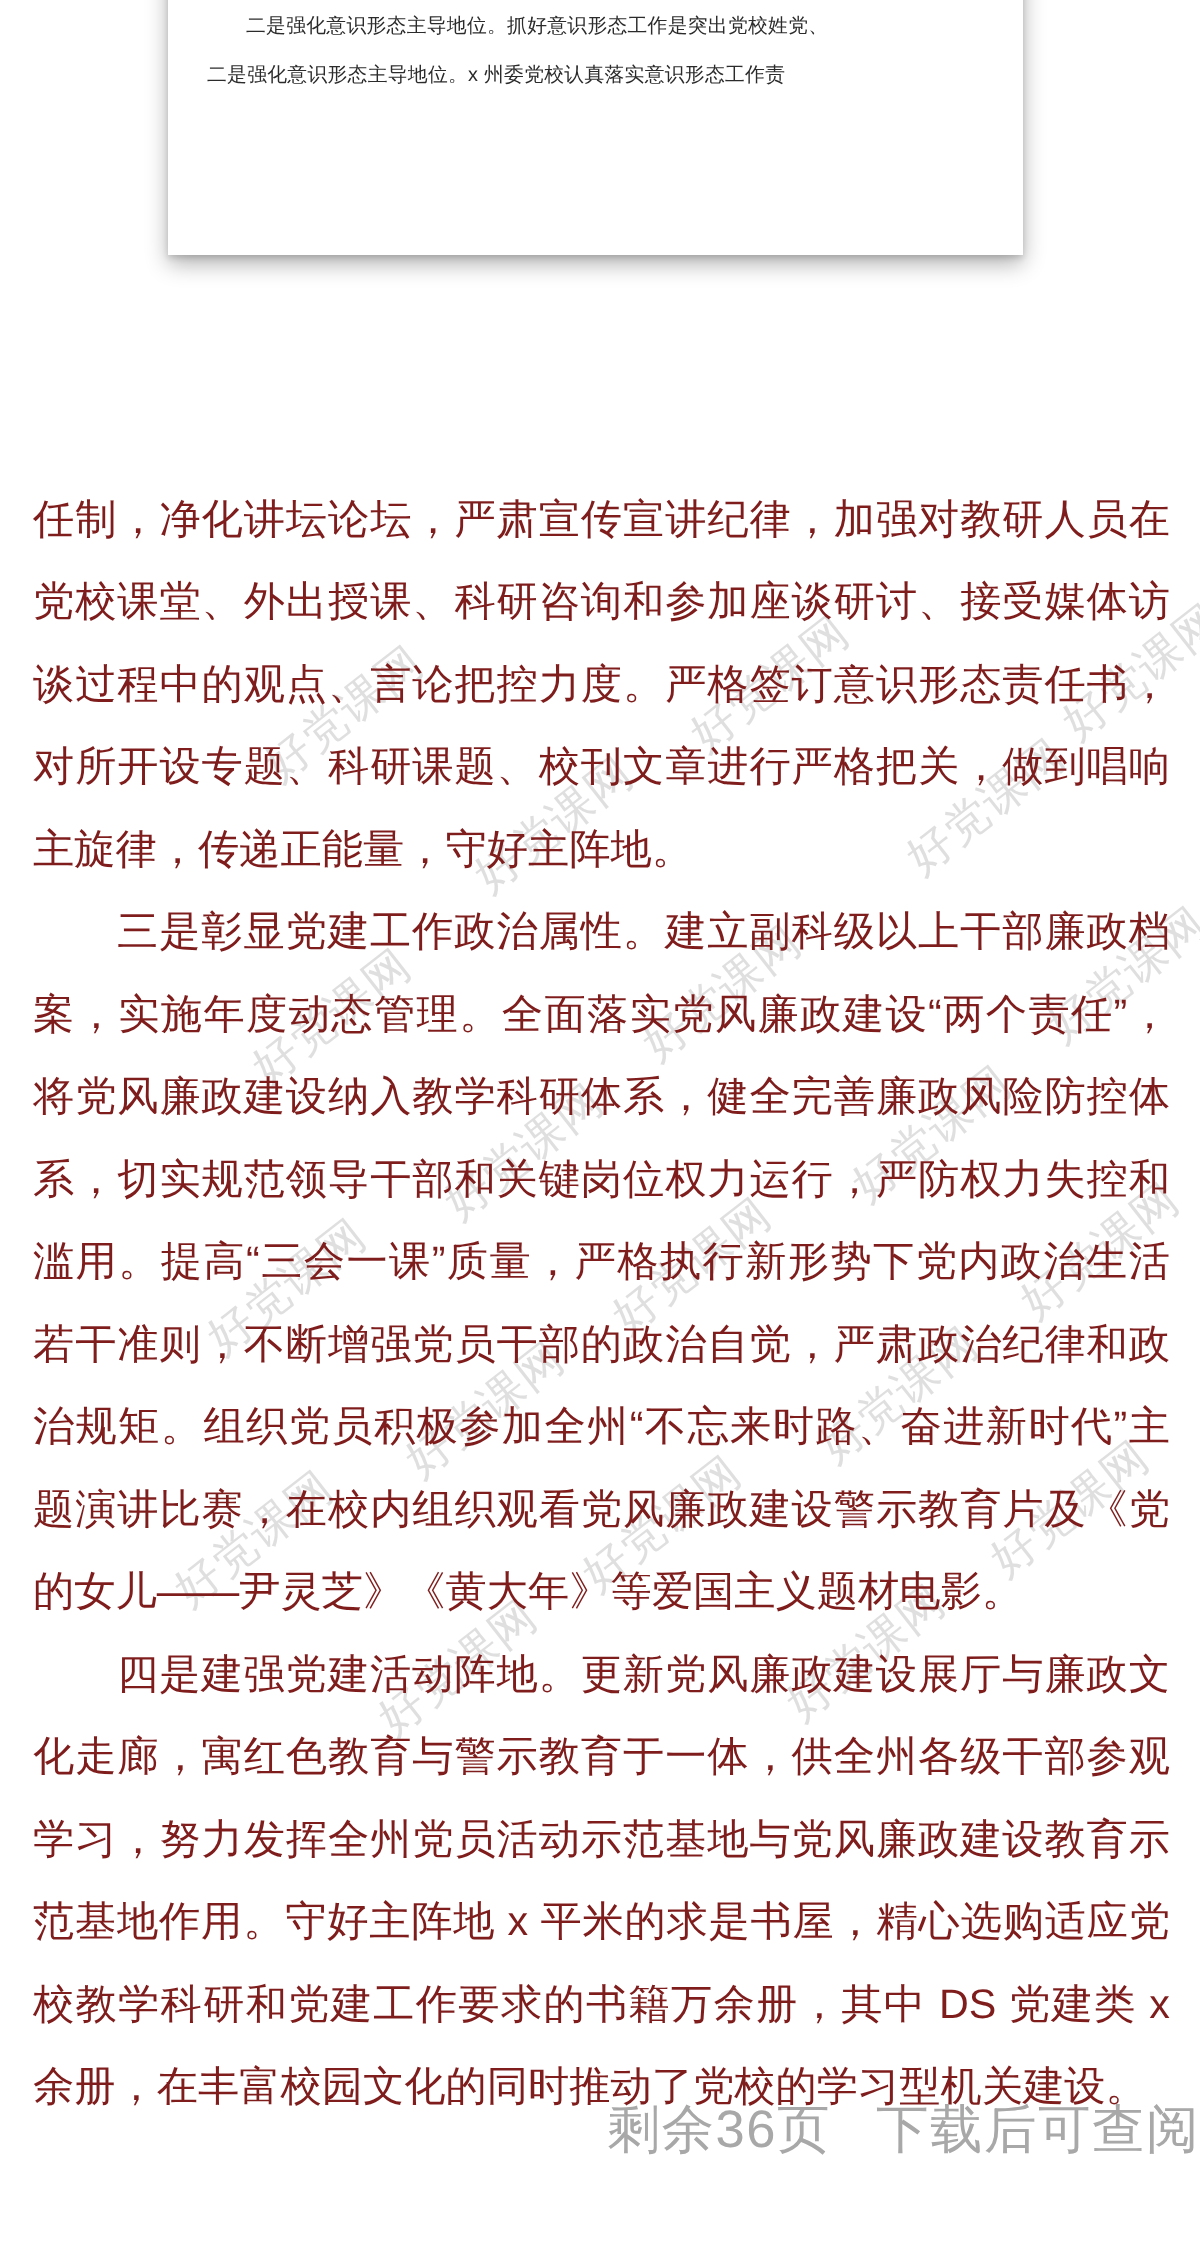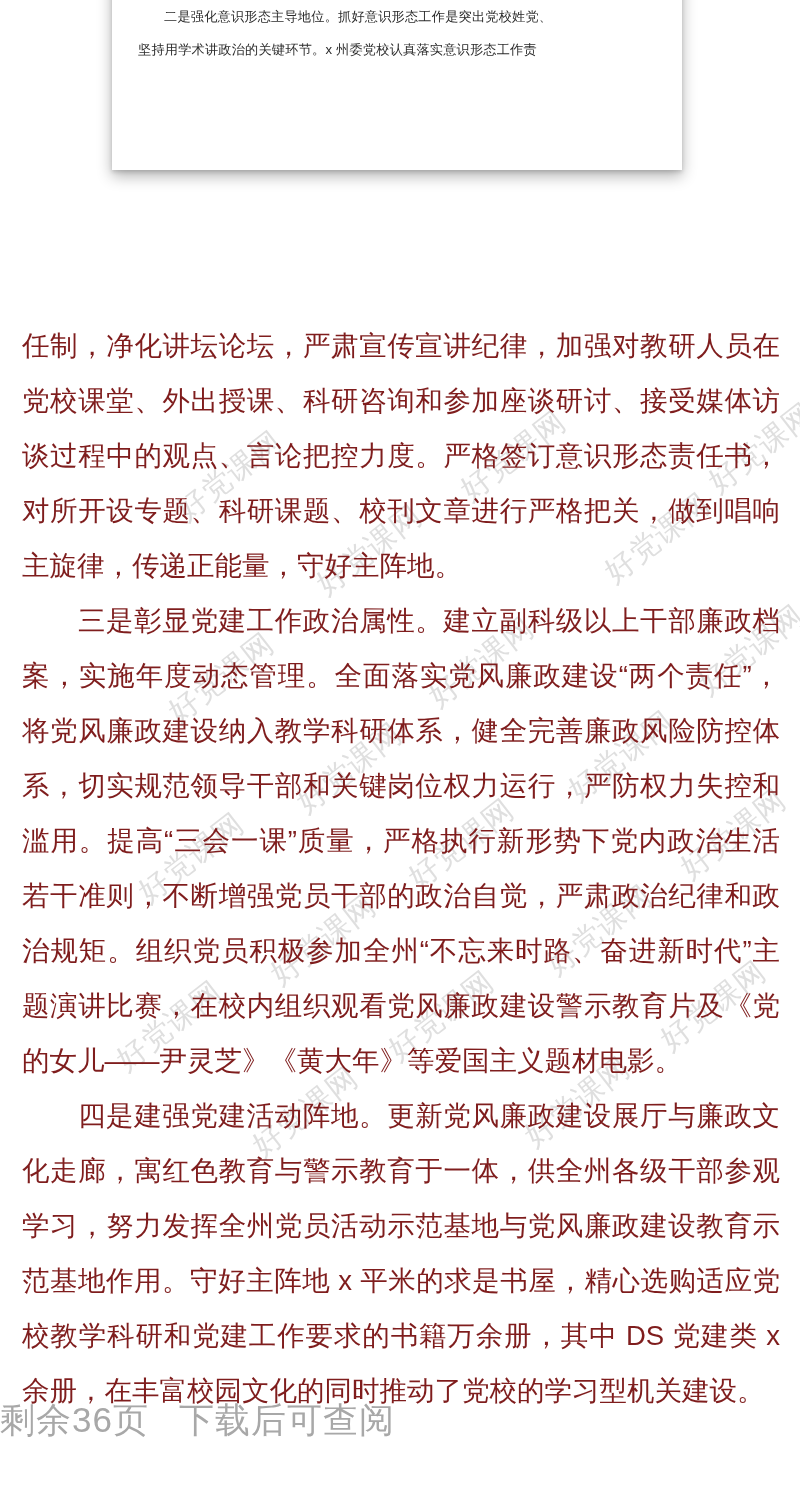--- a/index.html
+++ b/index.html
@@ -91,21 +91,21 @@
   .para.indent {
     text-indent: 56px;
   }
 
   
   #footer-notice {
     position: absolute;
     left: 0;
     top: 1398px;
     width: 800px;
-    text-align: left;
+    text-align: right;
     z-index: 4;
   }
   #footer-notice .notice-text {
     display: inline-block;
     font-size: 35px;
     line-height: 44px;
     color: #a8a8a8;
     letter-spacing: 1px;
     font-family: "Liberation Sans", "DejaVu Sans", sans-serif;
   }
@@ -136,21 +136,21 @@
     <span class="watermark" style="left: 108px; top: 1048px;">好党课网</span>
     <span class="watermark" style="left: 380px; top: 1038px;">好党课网</span>
     <span class="watermark" style="left: 652px; top: 1028px;">好党课网</span>
     <span class="watermark" style="left: 244px; top: 1134px;">好党课网</span>
     <span class="watermark" style="left: 516px; top: 1124px;">好党课网</span>
   </div>
 
 <div id="preview-card">
   <div class="card-inner">
     <div class="card-line indent">二是强化意识形态主导地位。抓好意识形态工作是突出党校姓党、</div>
-    <div class="card-line">坚持用学术讲政治的关键环节。x 州委党校认真落实意识形态工作责</div>
+    <div class="card-line">二是强化意识形态主导地位。x 州委党校认真落实意识形态工作责</div>
   </div>
 </div>
 
 <div id="doc-body">
   <p class="para">任制，净化讲坛论坛，严肃宣传宣讲纪律，加强对教研人员在党校课堂、外出授课、科研咨询和参加座谈研讨、接受媒体访谈过程中的观点、言论把控力度。严格签订意识形态责任书，对所开设专题、科研课题、校刊文章进行严格把关，做到唱响主旋律，传递正能量，守好主阵地。</p>
   <p class="para indent">三是彰显党建工作政治属性。建立副科级以上干部廉政档案，实施年度动态管理。全面落实党风廉政建设“两个责任”，将党风廉政建设纳入教学科研体系，健全完善廉政风险防控体系，切实规范领导干部和关键岗位权力运行，严防权力失控和滥用。提高“三会一课”质量，严格执行新形势下党内政治生活若干准则，不断增强党员干部的政治自觉，严肃政治纪律和政治规矩。组织党员积极参加全州“不忘来时路、奋进新时代”主题演讲比赛，在校内组织观看党风廉政建设警示教育片及《党的女儿——尹灵芝》《黄大年》等爱国主义题材电影。</p>
   <p class="para indent">四是建强党建活动阵地。更新党风廉政建设展厅与廉政文化走廊，寓红色教育与警示教育于一体，供全州各级干部参观学习，努力发挥全州党员活动示范基地与党风廉政建设教育示范基地作用。守好主阵地 x 平米的求是书屋，精心选购适应党校教学科研和党建工作要求的书籍万余册，其中 DS 党建类 x 余册，在丰富校园文化的同时推动了党校的学习型机关建设。</p>
 </div>
 
 <div id="footer-notice">

